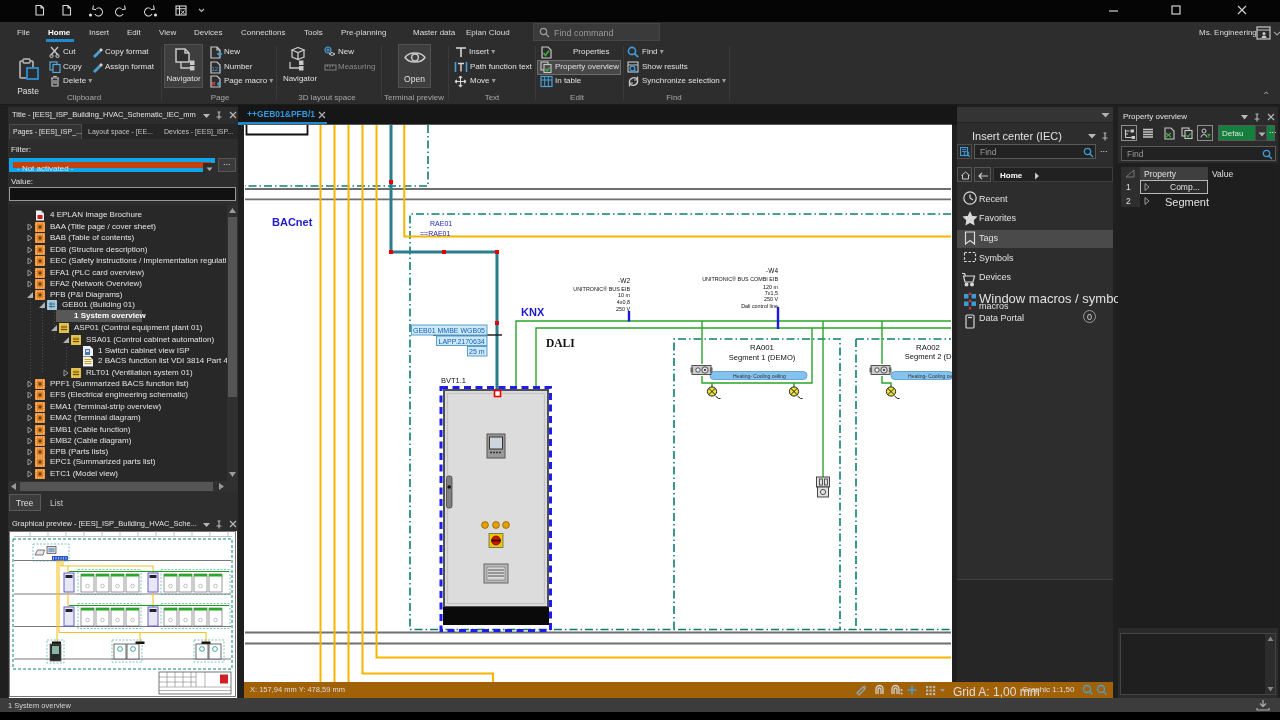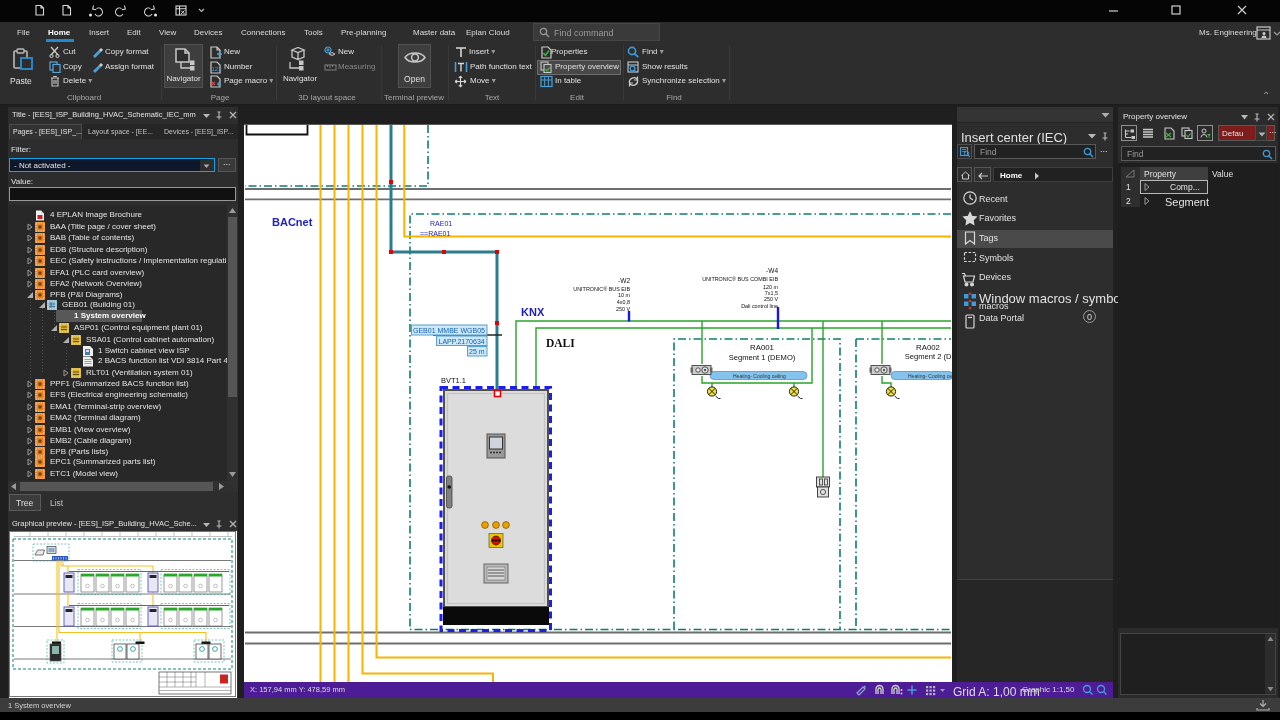--- a/index.html
+++ b/index.html
@@ -13,32 +13,32 @@
   
   #titlebar { position:absolute; top:0; left:0; width:1280px; height:22px; background:#050505; }
   
   #menubar { position:absolute; top:22px; left:0; width:1280px; height:20px; background:#2d2d2d; }
   .menuitem { position:absolute; top:6px; font-size:8px; color:#dcdcdc; }
   
   #ribbon { position:absolute; top:42px; left:0; width:1280px; height:63px; background:#2d2d2d; border-bottom:1px solid #1b1b1b; }
   .rsep { position:absolute; top:4px; width:1px; height:54px; background:#222222; border-right:1px solid #3a3a3a; }
   .glabel { position:absolute; top:51px; font-size:8px; color:#a8a8a8; text-align:center; }
   .ritem { position:absolute; font-size:8px; color:#e0e0e0; white-space:nowrap; }
-  .bigbtn { position:absolute; top:2px; height:46px; text-align:left; }
+  .bigbtn { position:absolute; top:12px; height:46px; text-align:center; }
   .caret { color:#9a9a9a; font-size:8px; }
   
   #leftpanel { position:absolute; top:107px; left:8px; width:230px; height:591px; background:#2d2d2d; }
   
   #tabbar { position:absolute; top:105px; left:238px; width:719px; height:20px; background:#161616; }
   #canvas { position:absolute; top:124px; left:244px; width:708px; height:558px; background:#ffffff; overflow:hidden; border-top:1px solid #5a5a5a; }
   
   #insertcenter { position:absolute; top:107px; left:957px; width:156px; height:575px; background:#2d2d2d; }
   #propover { position:absolute; top:107px; left:1118px; width:160px; height:591px; background:#2b2b2b; }
   
-  #statusbar { position:absolute; top:682px; left:244px; width:869px; height:16px; background:#4c1d95; }
+  #statusbar { position:absolute; top:682px; left:244px; width:869px; height:16px; background:#a16207; }
   #bottombar { position:absolute; top:698px; left:0px; width:1280px; height:14px; background:#3c3c3c; }
 </style>
 </head>
 <body>
 <div id="app">
   <div class="abs" style="left:0;top:105px;width:1280px;height:593px;background:#1f1f1f"></div>
   <div id="titlebar">
     <svg class="abs" style="left:33px;top:4px" width="180" height="14" viewBox="0 0 180 14">
       <g stroke="#d8d8d8" stroke-width="1.1" fill="none">
         <path d="M3,1.5 h5 l2.5,2.5 v7 h-7.5 z M8,1.5 v2.5 h2.5"></path>
@@ -202,21 +202,21 @@
         <path d="M6.5,1 v11 M1,6.5 h11 M6.5,1 l-1.7,2 M6.5,1 l1.7,2 M6.5,12 l-1.7,-2 M6.5,12 l1.7,-2 M1,6.5 l2,-1.7 M1,6.5 l2,1.7 M12,6.5 l-2,-1.7 M12,6.5 l-2,1.7" stroke="#d8d8d8" stroke-width="1.1" fill="none"></path>
       </svg>
     <span class="ritem" style="left:470px;top:33.5px">Move <span class="caret">▾</span></span>
     <div class="glabel" style="left:452px;width:80px">Text</div>
     <div class="rsep" style="left:535px"></div>
 
     <svg class="abs" style="left:540px;top:4px" width="13" height="13" viewBox="0 0 13 13">
         <path d="M2,1 h6 l3,3 v8 h-9 z" fill="none" stroke="#c8c8c8" stroke-width="1.2"></path>
         <path d="M3.5,7 l2,2.5 3.5,-5" stroke="#3fae3f" stroke-width="1.6" fill="none"></path>
       </svg>
-    <span class="ritem" style="left:551px;top:5px">Properties</span>
+    <span class="ritem" style="left:573px;top:5px">Properties</span>
     <div class="abs" style="left:537px;top:17.5px;width:84px;height:15px;background:#484848;border:1px solid #6e6e6e"></div>
     <svg class="abs" style="left:540px;top:18.5px" width="13" height="13" viewBox="0 0 13 13">
         <rect x="1" y="1" width="7" height="8" fill="#484848" stroke="#c8c8c8" stroke-width="1.1"></rect>
         <rect x="4" y="3.5" width="7" height="8" fill="#484848" stroke="#c8c8c8" stroke-width="1.1"></rect>
         <path d="M5.5,8 l1.5,2 2.5,-3.5" stroke="#3fae3f" stroke-width="1.4" fill="none"></path>
       </svg>
     <span class="ritem" style="left:555px;top:19.5px">Property overview</span>
     <svg class="abs" style="left:540px;top:32.5px" width="13" height="13" viewBox="0 0 13 13">
         <rect x="1" y="1.5" width="11" height="10" fill="none" stroke="#4a9fd8" stroke-width="1.2"></rect>
         <path d="M1,5 h11 M4.7,1.5 v10 M8.4,1.5 v10" stroke="#4a9fd8" stroke-width="1"></path>
@@ -253,21 +253,21 @@
       <path d="M17,1 v5 M14.5,6 h5 M17,6 v2.5 M15.5,1 h3" stroke="#b8b8b8" stroke-width="1.1" fill="none"></path>
       <path d="M28,1 l6,6 M34,1 l-6,6" stroke="#b8b8b8" stroke-width="1.2"></path>
     </svg>
 
     <div class="abs" style="left:0px;top:17px;width:230px;height:15px;background:#262626"></div>
     <div class="abs" style="left:1px;top:17px;width:73px;height:15px;background:#333333;border:1px solid #4a4a4a;border-bottom:none"></div>
     <div class="abs txt" style="left:5px;top:21px;font-size:7px">Pages - [EES]_ISP_...</div>
     <div class="abs txt" style="left:80px;top:21px;font-size:7px;color:#c2c2c2">Layout space - [EE...</div>
     <div class="abs txt" style="left:156px;top:21px;font-size:7px;color:#c2c2c2">Devices - [EES]_ISP...</div>
     <div class="abs txt" style="left:3px;top:38px;font-size:8px">Filter:</div>
-    <div class="abs" style="left:1px;top:51px;width:206px;height:14px;background:#0f172a;border:1px solid #0ea5e9">
+    <div class="abs" style="left:1px;top:51px;width:206px;height:14px;background:#c2410c;border:4px solid #0ea5e9">
       <span class="abs txt" style="left:4px;top:2px;font-size:8px">- Not activated -</span>
       <div class="abs" style="left:190px;top:1px;width:14px;height:11px;background:#2e2e2e">
         <svg class="abs" style="left:3px;top:3.5px" width="7" height="5" viewBox="0 0 7 5">
             <path d="M0.5,0.5 l3,3.5 3,-3.5 z" fill="#aaa"></path>
           </svg>
       </div>
     </div>
     <div class="abs" style="left:210px;top:51px;width:18px;height:14px;background:#3a3a3a;border:1px solid #565656">
       <span class="abs txt" style="left:4px;top:-2px;font-size:9px">...</span>
     </div>
@@ -375,21 +375,21 @@
         <div class="ttx" style="left:66px;top:105.5px;font-weight:bold;color:#ffffff">1 System overview</div>
         <div class="ttx" style="left:66px;top:117.5px">ASP01 (Control equipment plant 01)</div>
         <div class="ttx" style="left:78px;top:129.5px">SSA01 (Control cabinet automation)</div>
         <div class="ttx" style="left:90px;top:140.5px">1 Switch cabinet view ISP</div>
         <div class="ttx" style="left:90px;top:151.0px">2 BACS function list VDI 3814 Part 4.3</div>
         <div class="ttx" style="left:78px;top:162.5px">RLT01 (Ventilation system 01)</div>
         <div class="ttx" style="left:42px;top:173.5px">PPF1 (Summarized BACS function list)</div>
         <div class="ttx" style="left:42px;top:184.5px">EFS (Electrical engineering schematic)</div>
         <div class="ttx" style="left:42px;top:196.5px">EMA1 (Terminal-strip overview)</div>
         <div class="ttx" style="left:42px;top:207.5px">EMA2 (Terminal diagram)</div>
-        <div class="ttx" style="left:42px;top:219.5px">EMB1 (View overview)</div>
+        <div class="ttx" style="left:42px;top:219.5px">EMB1 (Cable function)</div>
         <div class="ttx" style="left:42px;top:230.5px">EMB2 (Cable diagram)</div>
         <div class="ttx" style="left:42px;top:241.5px">EPB (Parts lists)</div>
         <div class="ttx" style="left:42px;top:251.5px">EPC1 (Summarized parts list)</div>
         <div class="ttx" style="left:42px;top:263.5px">ETC1 (Model view)</div>
       </div>
 
     <div class="abs" style="left:219px;top:98px;width:11px;height:276px;background:#303030">
       <svg class="abs" style="left:2px;top:3px" width="7" height="6" viewBox="0 0 7 6">
           <path d="M3.5,0 l3.5,5 h-7 z" fill="#9a9a9a"></path>
         </svg>
@@ -569,20 +569,27 @@
           <line x1="167" y1="672" x2="167" y2="687"></line>
             <line x1="175" y1="672" x2="175" y2="687"></line>
           <line x1="183" y1="672" x2="183" y2="687"></line>
             <line x1="191" y1="672" x2="191" y2="687"></line>
           <line x1="196" y1="672" x2="196" y2="687"></line>
             <line x1="205" y1="672" x2="205" y2="687"></line>
         </g>
         <rect x="220" y="674.5" width="8" height="9" fill="#cc2222"></rect>
       </svg>
     </div>
+  </div>
+  <div id="tabbar">
+    <span class="abs" style="left:9px;top:4px;font-size:8.5px;font-weight:bold;color:#2e9ae0;white-space:nowrap">++GEB01&amp;PFB/1</span>
+    <svg class="abs" style="left:80px;top:6px" width="8" height="8" viewBox="0 0 8 8">
+        <path d="M1,1 l6,6 M7,1 l-6,6" stroke="#b0b0b0" stroke-width="1.2"></path>
+      </svg>
+    <div class="abs" style="left:0px;top:16.5px;width:89px;height:3px;background:#1e8ad2"></div>
   </div>
   <div id="canvas">
     <svg width="708" height="557" viewBox="244 125 708 557">
 
       <g stroke="#6e6e6e" stroke-width="1.8" fill="none">
         <path d="M245,189 H951"></path>
           <path d="M245,199.3 H951"></path>
         <path d="M245,632.5 H951"></path>
           <path d="M245,643.5 H951"></path>
       </g>
@@ -734,21 +741,21 @@
         <text x="441" y="382.5" font-size="7.5">BVT1.1</text>
       </g>
     </svg>
   </div>
   <div id="insertcenter">
     <div class="abs" style="left:0;top:0;width:156px;height:16px;background:#343434;border-bottom:1px solid #242424">
       <svg class="abs" style="left:144px;top:5px" width="9" height="7" viewBox="0 0 9 7">
           <path d="M0.5,1 l4,4.5 4,-4.5 z" fill="#b0b0b0"></path>
         </svg>
     </div>
-    <div class="abs txt" style="left:4px;top:23px;font-size:13px">Insert center (IEC)</div>
+    <div class="abs txt" style="left:15px;top:23px;font-size:11px">Insert center (IEC)</div>
     <svg class="abs" style="left:131px;top:25px" width="24" height="9" viewBox="0 0 24 9">
       <path d="M0,2 l4,4.5 4,-4.5 z" fill="#b8b8b8"></path>
       <path d="M17,1 v5 M14.5,6 h5 M17,6 v2.5 M15.5,1 h3" stroke="#b8b8b8" stroke-width="1.1" fill="none"></path>
     </svg>
     <div class="abs" style="left:0px;top:37px;width:15px;height:15px;background:#2a2a2a;border:1px solid #4e4e4e">
       <svg class="abs" style="left:2px;top:2px" width="10" height="10" viewBox="0 0 10 10">
           <rect x="0.5" y="0.5" width="7" height="8" fill="none" stroke="#3f9ad8" stroke-width="1.1"></rect>
           <path d="M2,2.5 h4 M2,4.5 h4" stroke="#3f9ad8" stroke-width="0.9"></path>
           <circle cx="6.5" cy="6.5" r="2.2" fill="none" stroke="#3f9ad8" stroke-width="1"></circle>
           <path d="M8,8 l2,2" stroke="#3f9ad8" stroke-width="1.2"></path>
@@ -843,21 +850,21 @@
         <rect x="4" y="3.5" width="7" height="8" fill="#2b2b2b" stroke="#c8c8c8" stroke-width="1.1"></rect>
         <path d="M5.5,8 l1.5,2 2.5,-3.5" stroke="#3fae3f" stroke-width="1.2" fill="none"></path>
       </svg>
     <div class="abs" style="left:79px;top:18px;width:16px;height:16px;border:1px solid #909090">
       <svg class="abs" style="left:2px;top:2px" width="11" height="11" viewBox="0 0 11 11">
           <circle cx="4" cy="3" r="2" fill="none" stroke="#c8c8c8" stroke-width="1"></circle>
           <path d="M1,9.5 a3,3 0 0 1 6,0" fill="none" stroke="#c8c8c8" stroke-width="1"></path>
           <path d="M7,6 h4 l-1.6,2 v2.5 l-0.8,-0.6 v-1.9 z" fill="#3fae3f"></path>
         </svg>
     </div>
-    <div class="abs" style="left:100px;top:18px;width:57px;height:16px;background:#7f1d1d;border:1px solid #5a5a5a">
+    <div class="abs" style="left:100px;top:18px;width:57px;height:16px;background:#15803d;border:1px solid #5a5a5a">
       <span class="abs txt" style="left:3px;top:2.5px;font-size:8px">Defau</span>
     </div>
     <div class="abs" style="left:137px;top:18px;width:12px;height:16px;background:#333;border:1px solid #4a4a4a">
       <svg class="abs" style="left:2px;top:6px" width="8" height="6" viewBox="0 0 8 6">
           <path d="M0.5,0.5 l3.5,4 3.5,-4 z" fill="#b0b0b0"></path>
         </svg>
     </div>
     <span class="abs txt" style="left:151px;top:18px;font-size:9px">...</span>
     <div class="abs" style="left:3px;top:39px;width:155px;height:15px;background:#222222;border:1px solid #5a5a5a">
       <span class="abs dim" style="left:5px;top:2px;font-size:8.5px">Find</span>

